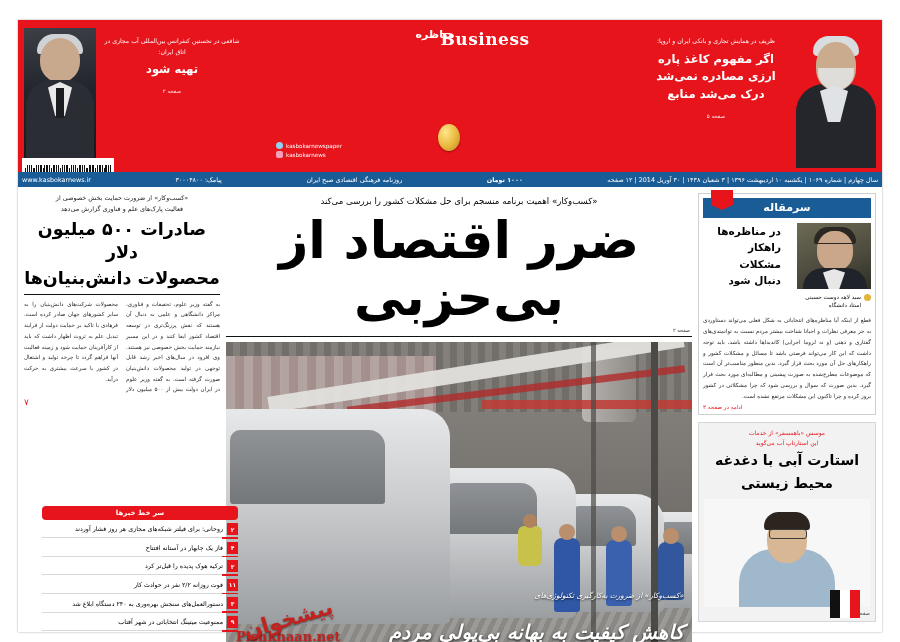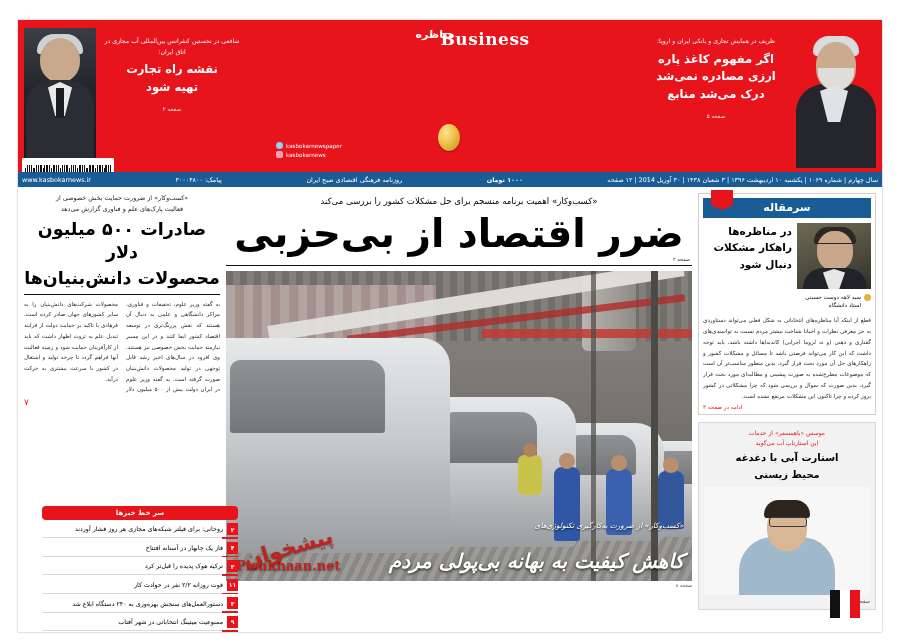--- a/index.html
+++ b/index.html
@@ -158,21 +158,21 @@
     background:#1a5c96;color:#fff;text-align:center;font-size:11px;font-weight:bold;
     padding:3px 0 4px 0;position:relative;
   }
   .edit-head .flag{
     position:absolute;left:8px;top:-8px;width:22px;height:15px;background:#e8141c;
   }
   .edit-head .flag:after{
     content:"";position:absolute;left:0;bottom:-5px;border-left:11px solid transparent;
     border-right:11px solid transparent;border-top:5px solid #e8141c;
   }
-  .edit-top{display:flex;gap:5px;margin-top:5px;}
+  .edit-top{display:flex;gap:16px;margin-top:5px;}
   .edit-photo{
     width:74px;height:66px;flex:0 0 74px;overflow:hidden;position:relative;
     background:linear-gradient(160deg,#6d6b55 0%,#4b4a3c 60%,#2f2e26 100%);
   }
   .edit-photo .f{position:absolute;left:20px;top:8px;width:36px;height:40px;border-radius:46%;background:#caa78a;}
   .edit-photo .h{position:absolute;left:17px;top:4px;width:42px;height:17px;border-radius:20px 20px 4px 4px;background:#2b2722;}
   .edit-photo .g{position:absolute;left:20px;top:20px;width:36px;height:7px;border-top:1.5px solid #2b2722;}
   .edit-photo .b{position:absolute;left:6px;top:45px;width:64px;height:25px;border-radius:20px 20px 0 0;background:#20232a;}
   .edit-photo .sh{position:absolute;left:26px;top:46px;width:22px;height:20px;background:#e7e7e7;clip-path:polygon(50% 0,100% 18%,74% 100%,26% 100%,0 18%);}
   .edit-title{
@@ -183,34 +183,34 @@
   .edit-body{
     margin-top:5px;font-size:5.6px;line-height:1.95;text-align:justify;color:#2a2a2a;
     text-align-last:right;
   }
   .more-link{color:#e8141c;font-size:5.6px;text-align:left;margin-top:2px;}
 
   .promo-box{
     margin-top:7px;border:1px solid #d6d6d6;background:#f2f2f2;padding:5px;box-sizing:border-box;
   }
   .promo-kicker{color:#e8141c;font-size:6px;line-height:1.7;text-align:center;}
-  .promo-title{font-size:10px;font-weight:bold;line-height:1.5;text-align:center;margin-top:2px;}
+  .promo-title{font-size:14px;font-weight:bold;line-height:1.5;text-align:center;margin-top:2px;}
   .promo-photo{
     margin-top:5px;height:108px;background:#f7f7f7;position:relative;overflow:hidden;
   }
   .promo-photo .pbody{position:absolute;left:50%;margin-left:-48px;bottom:0;width:96px;height:58px;border-radius:34px 34px 0 0;background:#9fb8cc;}
   .promo-photo .pface{position:absolute;left:50%;margin-left:-20px;top:18px;width:40px;height:46px;border-radius:46%;background:#d8b795;}
   .promo-photo .phair{position:absolute;left:50%;margin-left:-23px;top:13px;width:46px;height:18px;border-radius:22px 22px 5px 5px;background:#2c251f;}
   .promo-photo .pglass{position:absolute;left:50%;margin-left:-18px;top:30px;width:36px;height:8px;border:1px solid #3a3a3a;border-radius:3px;}
   .promo-pg{font-size:5.2px;color:#444;margin-top:3px;}
 
   
   .lead-kicker{font-size:8.6px;text-align:center;line-height:1.6;margin:2px 0 3px 0;}
   .lead-title{
-    font-size:39px;font-weight:bold;text-align:center;line-height:1.12;letter-spacing:-.5px;
+    font-size:51px;font-weight:bold;text-align:center;line-height:1.12;letter-spacing:-.5px;
     margin:0 0 1px 0;
   }
   .lead-pg{font-size:5px;color:#333;text-align:right;margin:0 2px 3px 0;}
   .rule{height:1px;background:#111;margin:2px 0 5px 0;}
 
   .photo-main{
     position:relative;width:100%;height:310px;overflow:hidden;background:#6c6a67;
   }
   .ph-bg{position:absolute;inset:0;background:
      linear-gradient(180deg,#8a8783 0%,#7a7773 40%,#5d5a57 100%);}
@@ -323,21 +323,20 @@
       <div class="mh-right-photo">
         <div class="rbody"></div>
           <div class="rhair"></div>
           <div class="rface"></div>
         <div class="rbeard"></div>
           <div class="rshirt"></div>
       </div>
 
       <div class="teaser left">
         <div class="kicker">شافعی در نخستین کنفرانس بین‌المللی آب مجازی در اتاق ایران:</div>
-        <div class="big">نقشه راه تجارت</div>
         <div class="big">تهیه شود</div>
         <div class="pg">صفحه ۲</div>
       </div>
 
       <div class="teaser right">
         <div class="kicker">ظریف در همایش تجاری و بانکی ایران و اروپا:</div>
         <div class="big">اگر مفهوم کاغذ پاره</div>
         <div class="big">ارزی مصادره نمی‌شد</div>
         <div class="big">درک می‌شد منابع</div>
         <div class="pg">صفحه ۵</div>

